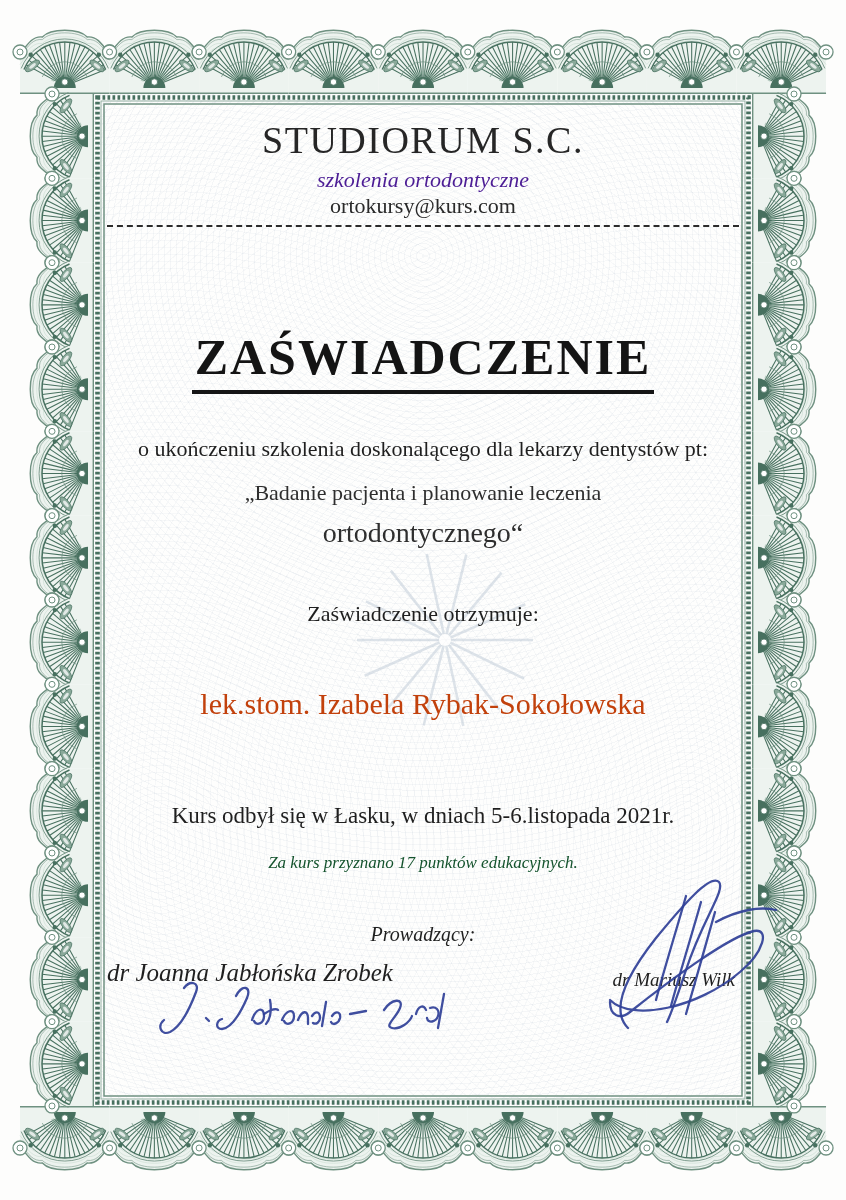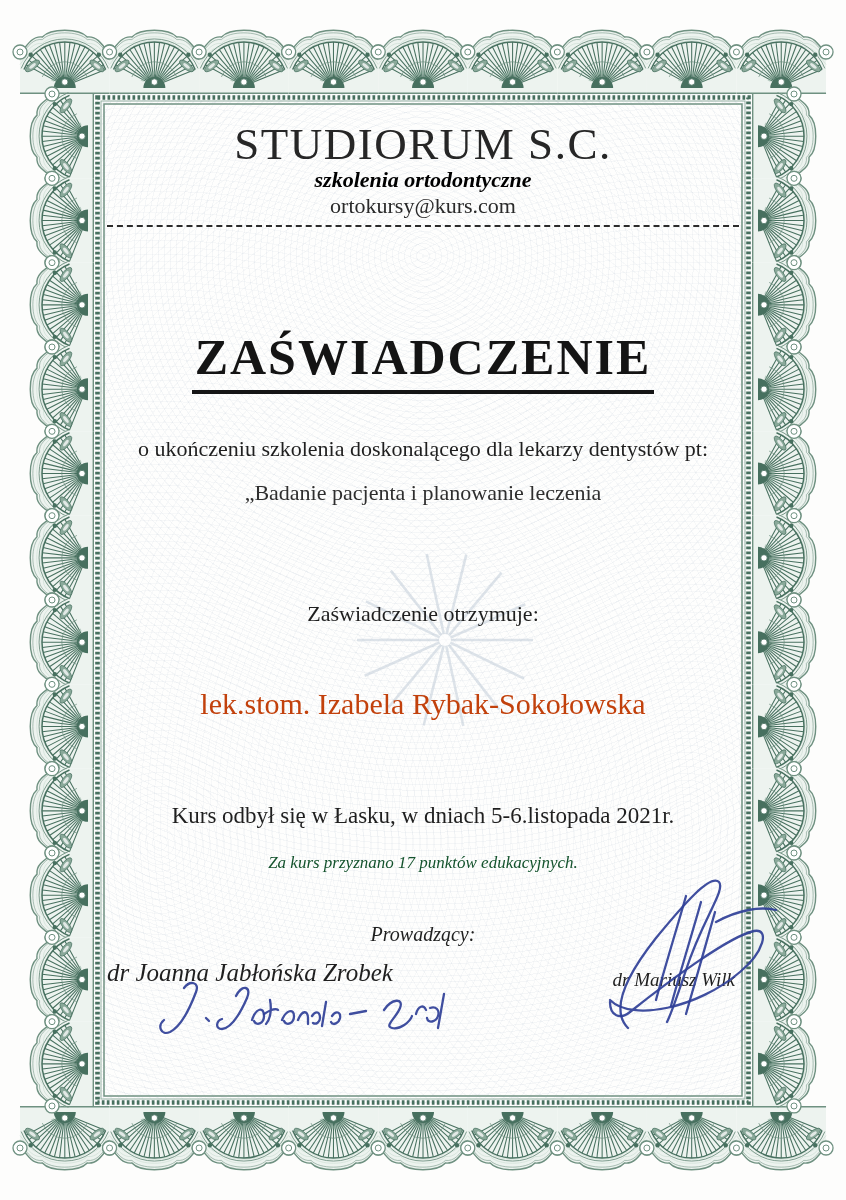--- a/index.html
+++ b/index.html
@@ -13,22 +13,22 @@
     position:absolute;left:94px;top:94px;right:94px;bottom:94px;
     background:
       repeating-radial-gradient(circle at 50% 16%, rgba(150,168,190,.09) 0 1px, transparent 1px 6px),
       repeating-radial-gradient(circle at 10% 74%, rgba(150,168,190,.07) 0 1px, transparent 1px 7px),
       repeating-radial-gradient(circle at 90% 72%, rgba(150,168,190,.07) 0 1px, transparent 1px 7px),
       #fefefd;
   }
   svg.abs{position:absolute;left:0;top:0;pointer-events:none;}
   .content{position:absolute;left:107px;top:106px;width:632px;height:986px;}
   .content>*{position:absolute;left:0;width:100%;text-align:center;margin:0;}
-  .org{top:12px;font-size:45px;letter-spacing:1.5px;color:#262626;font-weight:400;}
-  .tagline{top:61px;font-size:22px;font-style:italic;color:#000000;font-weight:bold;}
+  .org{top:12px;font-size:38px;letter-spacing:1.5px;color:#262626;font-weight:400;}
+  .tagline{top:61px;font-size:22px;font-style:italic;color:#4c1d95;}
   .email{top:87px;font-size:22px;color:#2a2a2a;}
   .divider{top:119px;height:0;border-top:2.6px dashed #2b2b2b;}
   .title{top:222px;font-size:50px;font-weight:700;letter-spacing:2px;color:#141414;}
   .title span{display:inline-block;border-bottom:4.5px solid #151515;padding:0 3px 4px;}
   .intro{top:330px;font-size:22px;}
   .course-line1{top:374px;font-size:22px;color:#2e2e2e;}
   .course-line2{top:411px;font-size:28px;color:#2e2e2e;}
   .recipient-label{top:495px;font-size:22px;}
   .recipient{top:581px;font-size:30px;color:#c2410c;}
   .event{top:697px;font-size:23px;}
@@ -2182,20 +2182,21 @@
 
     <div class="divider"></div>
 
     <h1 class="title">
       <span>ZAŚWIADCZENIE</span>
     </h1>
 
     <div class="intro">o ukończeniu szkolenia doskonalącego dla lekarzy dentystów pt:</div>
 
     <div class="course-line1">„Badanie pacjenta i planowanie leczenia</div>
+    <div class="course-line2">ortodontycznego“</div>
 
     <div class="recipient-label">Zaświadczenie otrzymuje:</div>
 
     <div class="recipient">lek.stom. Izabela Rybak-Sokołowska</div>
 
     <div class="event">Kurs odbył się w Łasku, w dniach 5-6.listopada 2021r.</div>
 
     <div class="points">Za kurs przyznano 17 punktów edukacyjnych.</div>
 
     <div class="presenters-label">Prowadzący:</div>

